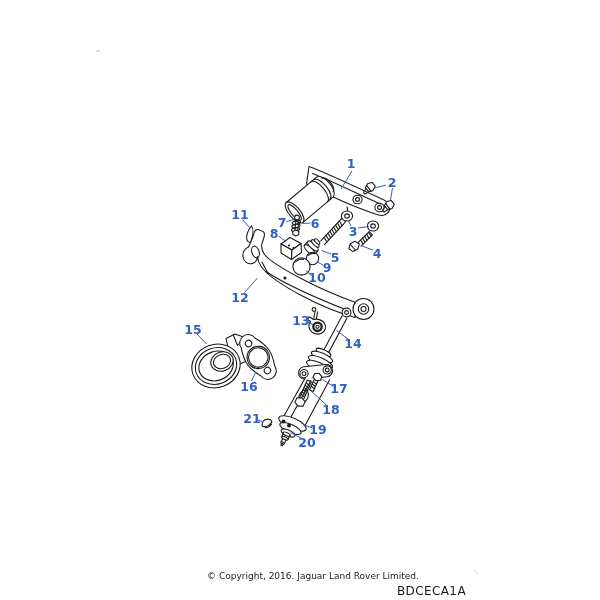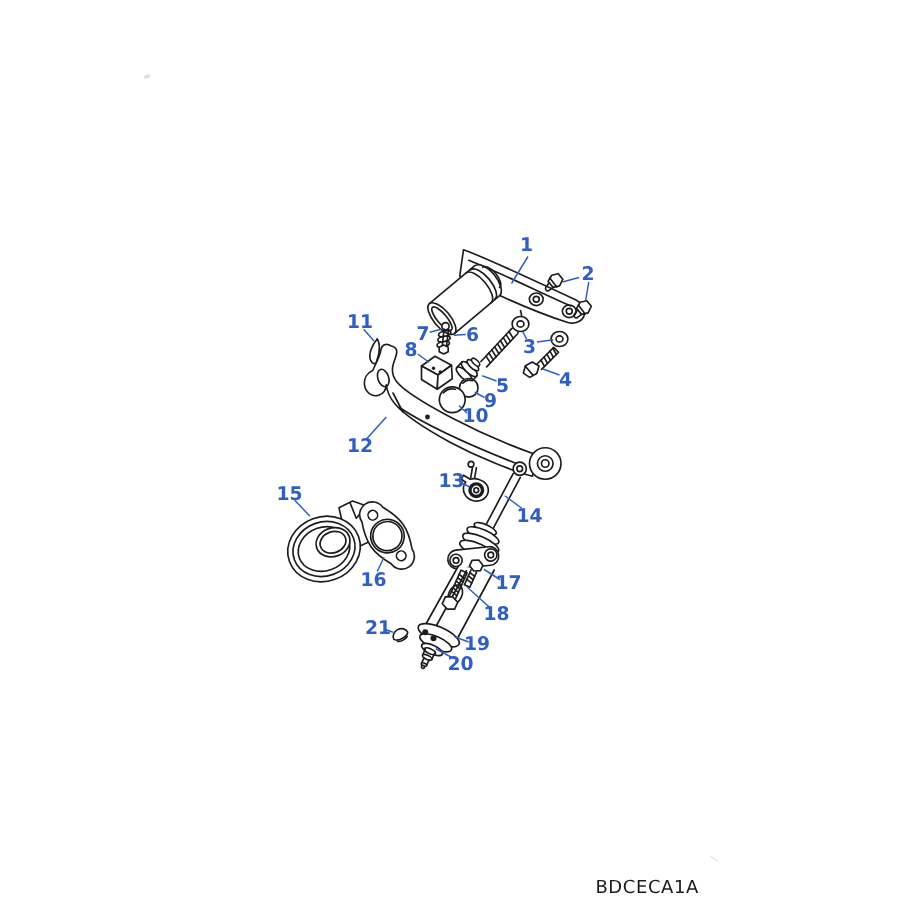--- a/index.html
+++ b/index.html
@@ -298,13 +298,14 @@
         <text x="307" y="446.5" fill="#2f5fc1">20</text>
         <line x1="256.5" y1="419.5" x2="262" y2="421.5" stroke="#2f5fc1"></line>
         <text x="252" y="422.5" fill="#2f5fc1">21</text>
       </g>
   </svg>
 
   <div class="artifact a1"></div>
   <div class="artifact a2"></div>
 
   <div class="footer-code">BDCECA1A</div>
+  <div class="footer-copy">© Copyright, 2016. Jaguar Land Rover Limited.</div>
 </div>
 
 </body></html>

